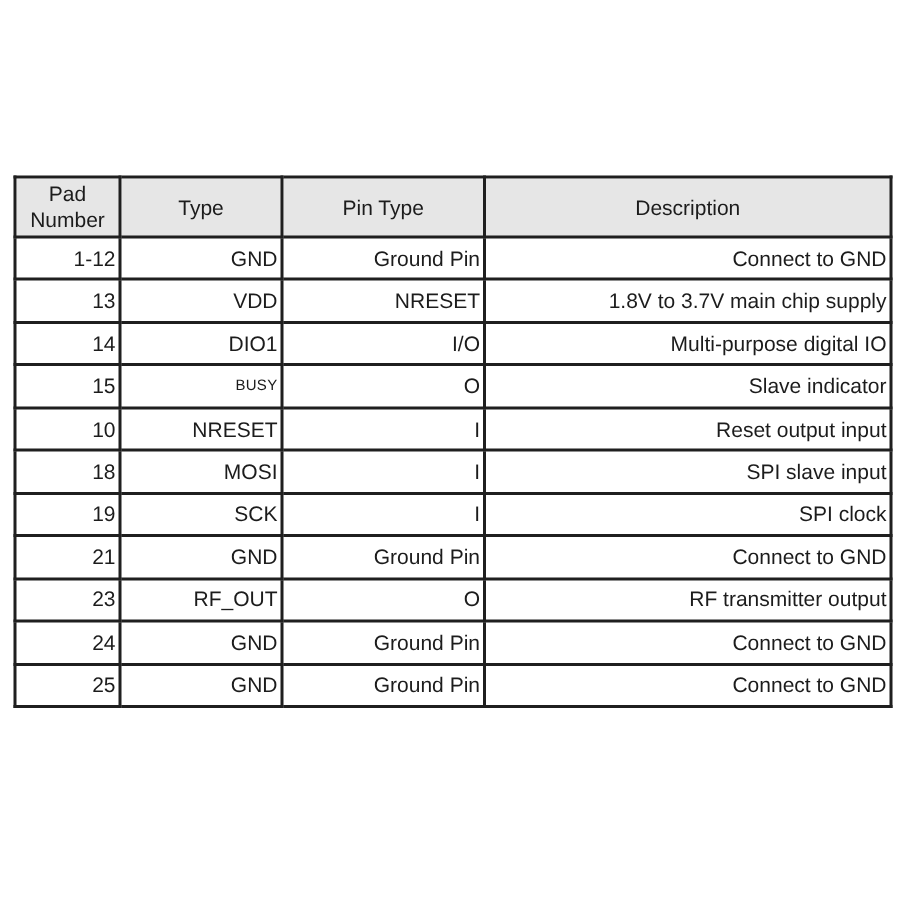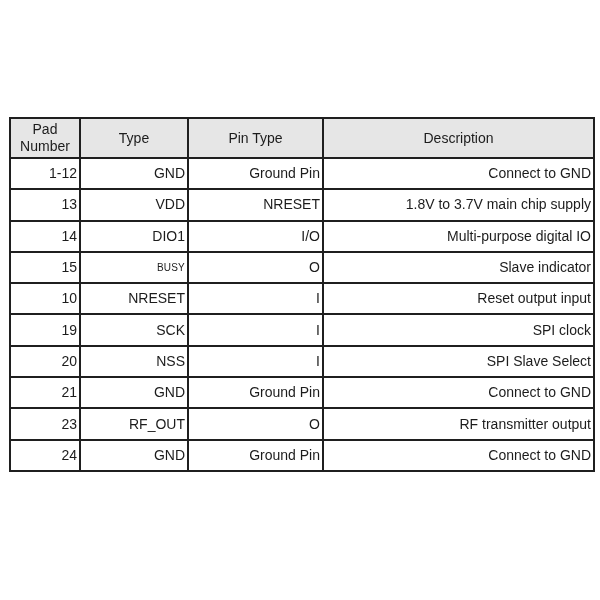--- a/index.html
+++ b/index.html
@@ -103,44 +103,50 @@
         <td>O</td>
         <td>Slave indicator</td>
       </tr>
       <tr>
         <td>10</td>
         <td>NRESET</td>
         <td>I</td>
         <td>Reset output input</td>
       </tr>
       <tr>
+        <td>18</td>
+        <td>MOSI</td>
+        <td>I</td>
+        <td>SPI slave input</td>
+      </tr>
+      <tr>
         <td>19</td>
         <td>SCK</td>
         <td>I</td>
         <td>SPI clock</td>
-      </tr>
-      <tr>
-        <td>20</td>
-        <td>NSS</td>
-        <td>I</td>
-        <td>SPI Slave Select</td>
       </tr>
       <tr>
         <td>21</td>
         <td>GND</td>
         <td>Ground Pin</td>
         <td>Connect to GND</td>
       </tr>
       <tr>
         <td>23</td>
         <td>RF_OUT</td>
         <td>O</td>
         <td>RF transmitter output</td>
       </tr>
       <tr>
         <td>24</td>
         <td>GND</td>
         <td>Ground Pin</td>
         <td>Connect to GND</td>
       </tr>
+      <tr>
+        <td>25</td>
+        <td>GND</td>
+        <td>Ground Pin</td>
+        <td>Connect to GND</td>
+      </tr>
     </tbody>
   </table>
 </div>
 
 </body></html>

